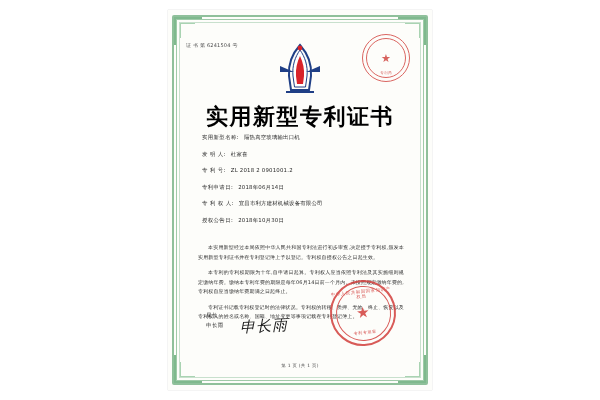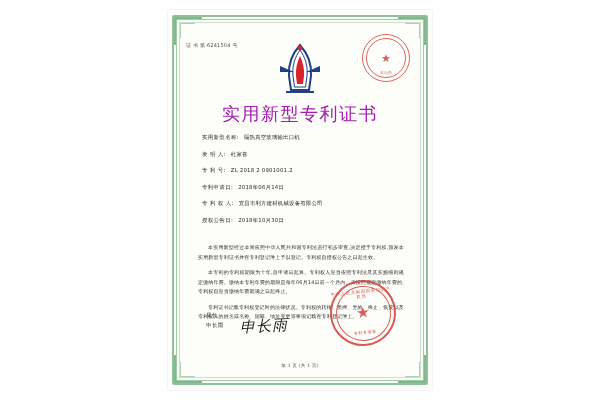--- a/index.html
+++ b/index.html
@@ -139,23 +139,23 @@
   .emblem svg { display: block; }
 
   
   .doc-title {
     position: absolute;
     left: 0;
     right: 0;
     top: 74px;
     text-align: center;
     font-family: "DejaVu Sans", "Liberation Sans", sans-serif;
-    font-size: 18px;
-    font-weight: normal;
-    color: #a21caf;
+    font-size: 22px;
+    font-weight: bold;
+    color: #000000;
     letter-spacing: 1.5px;
   }
 
   
   .fields {
     position: absolute;
     left: 18px;
     right: 14px;
     top: 106px;
   }

